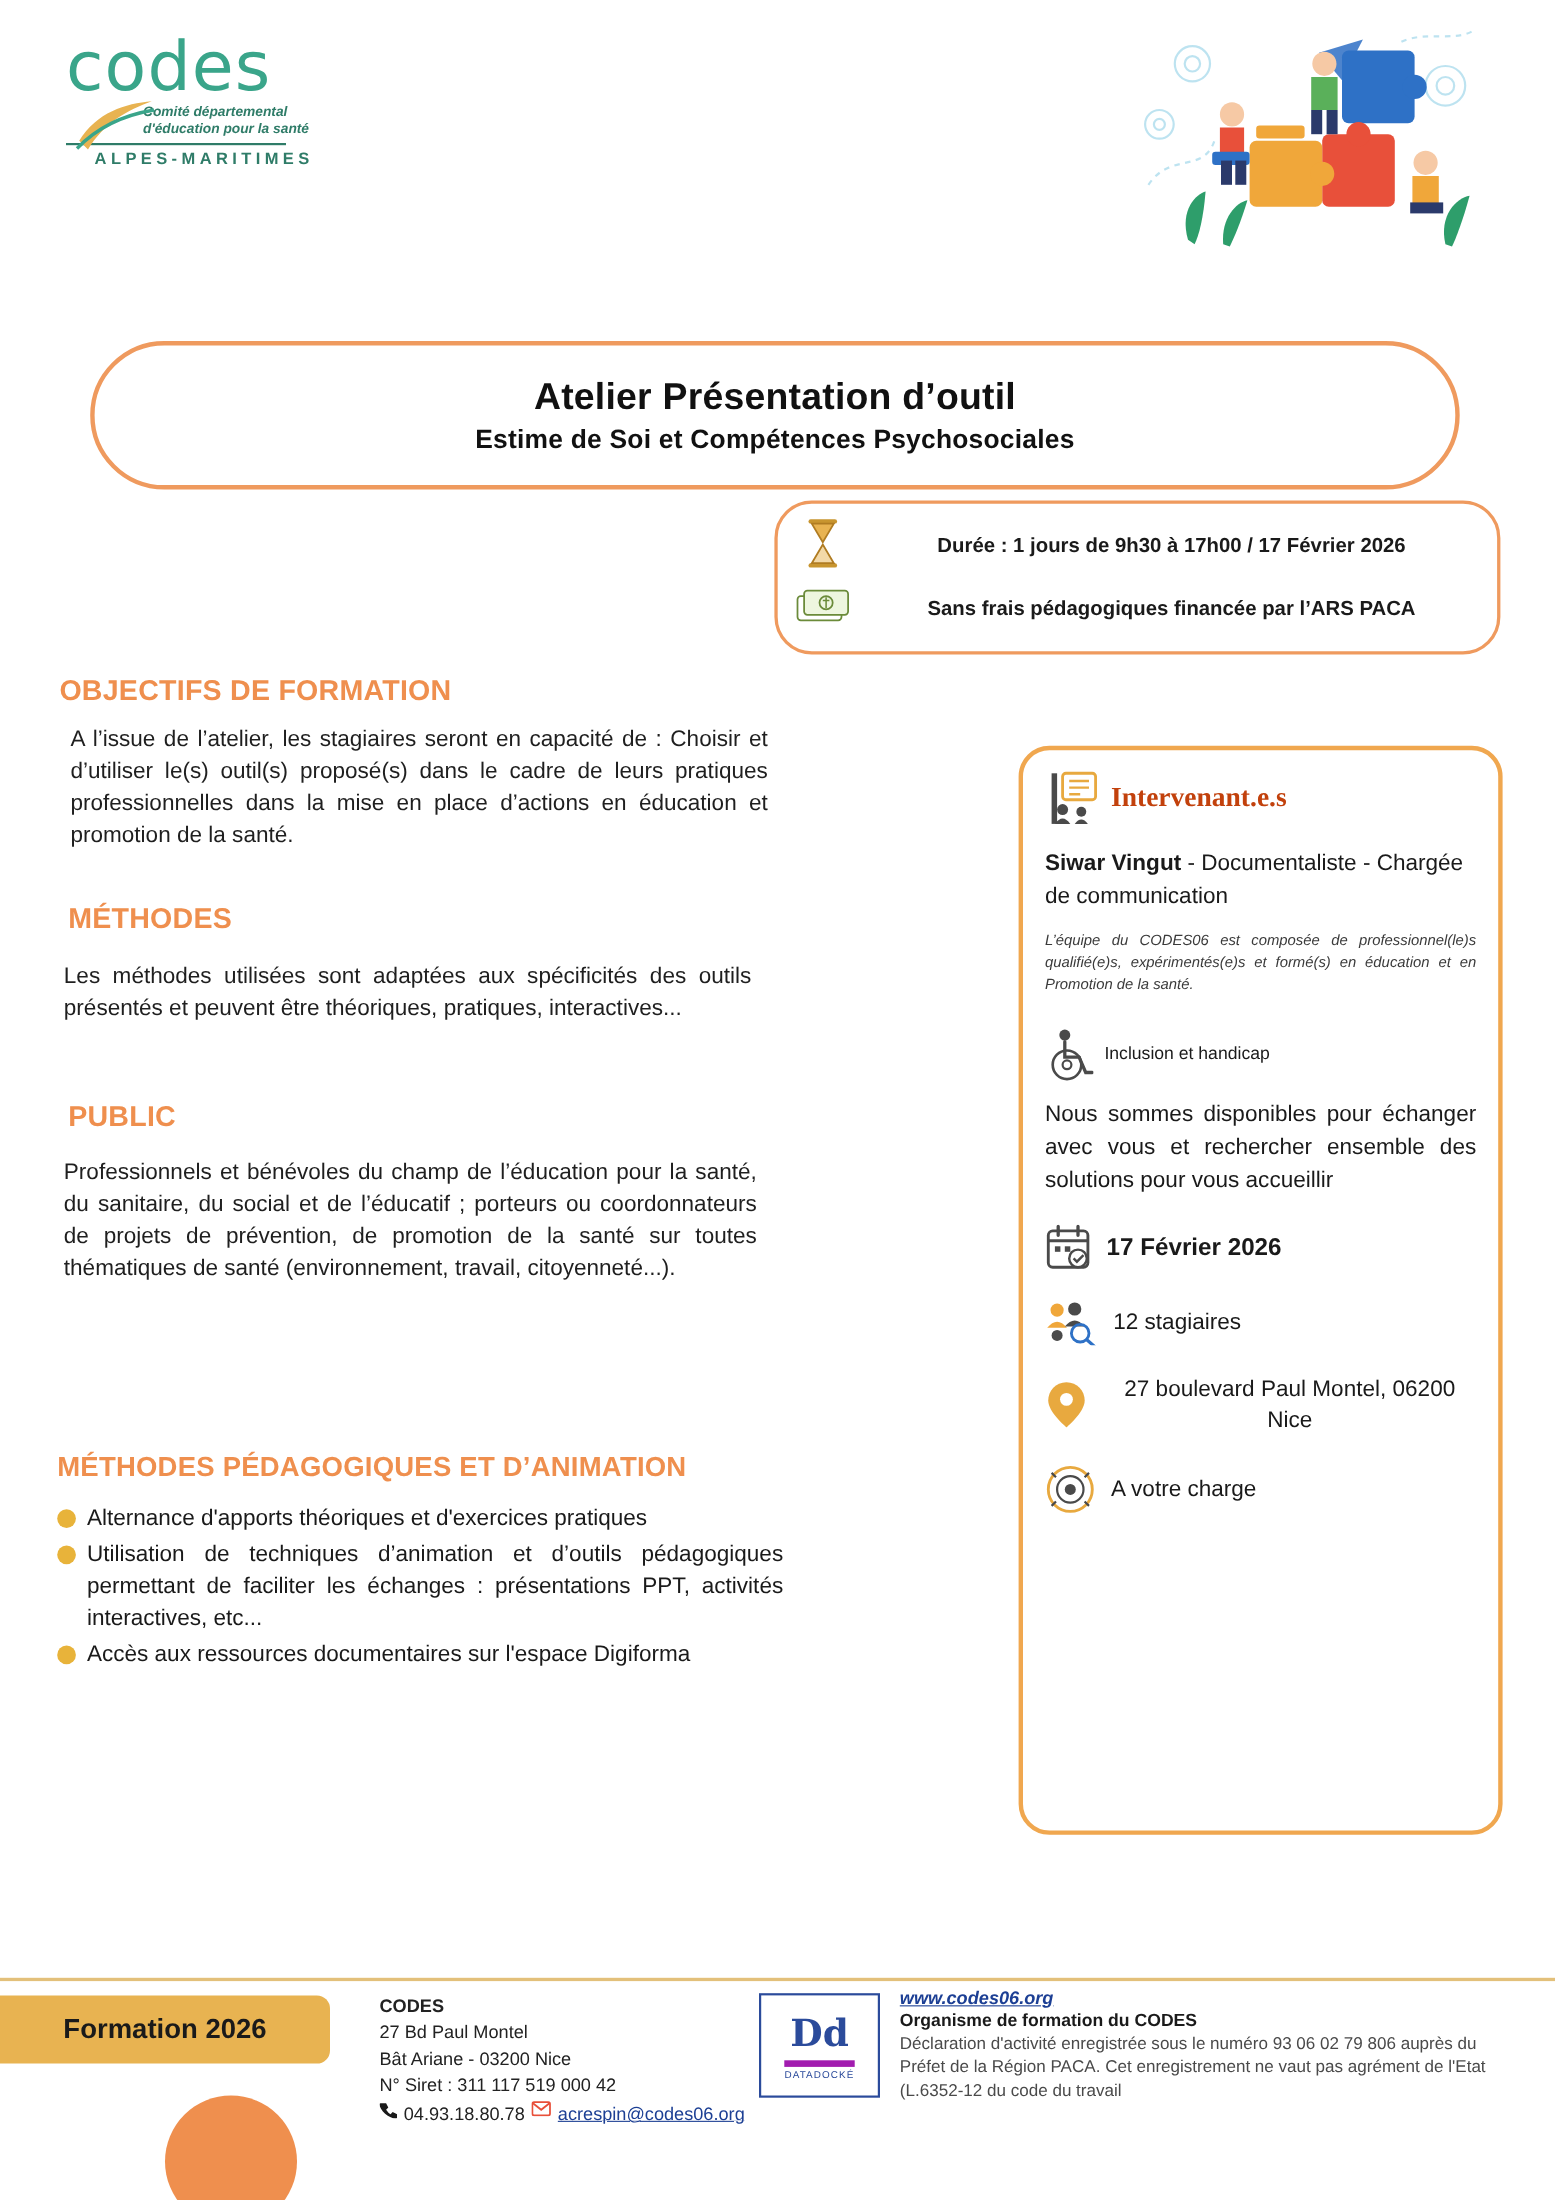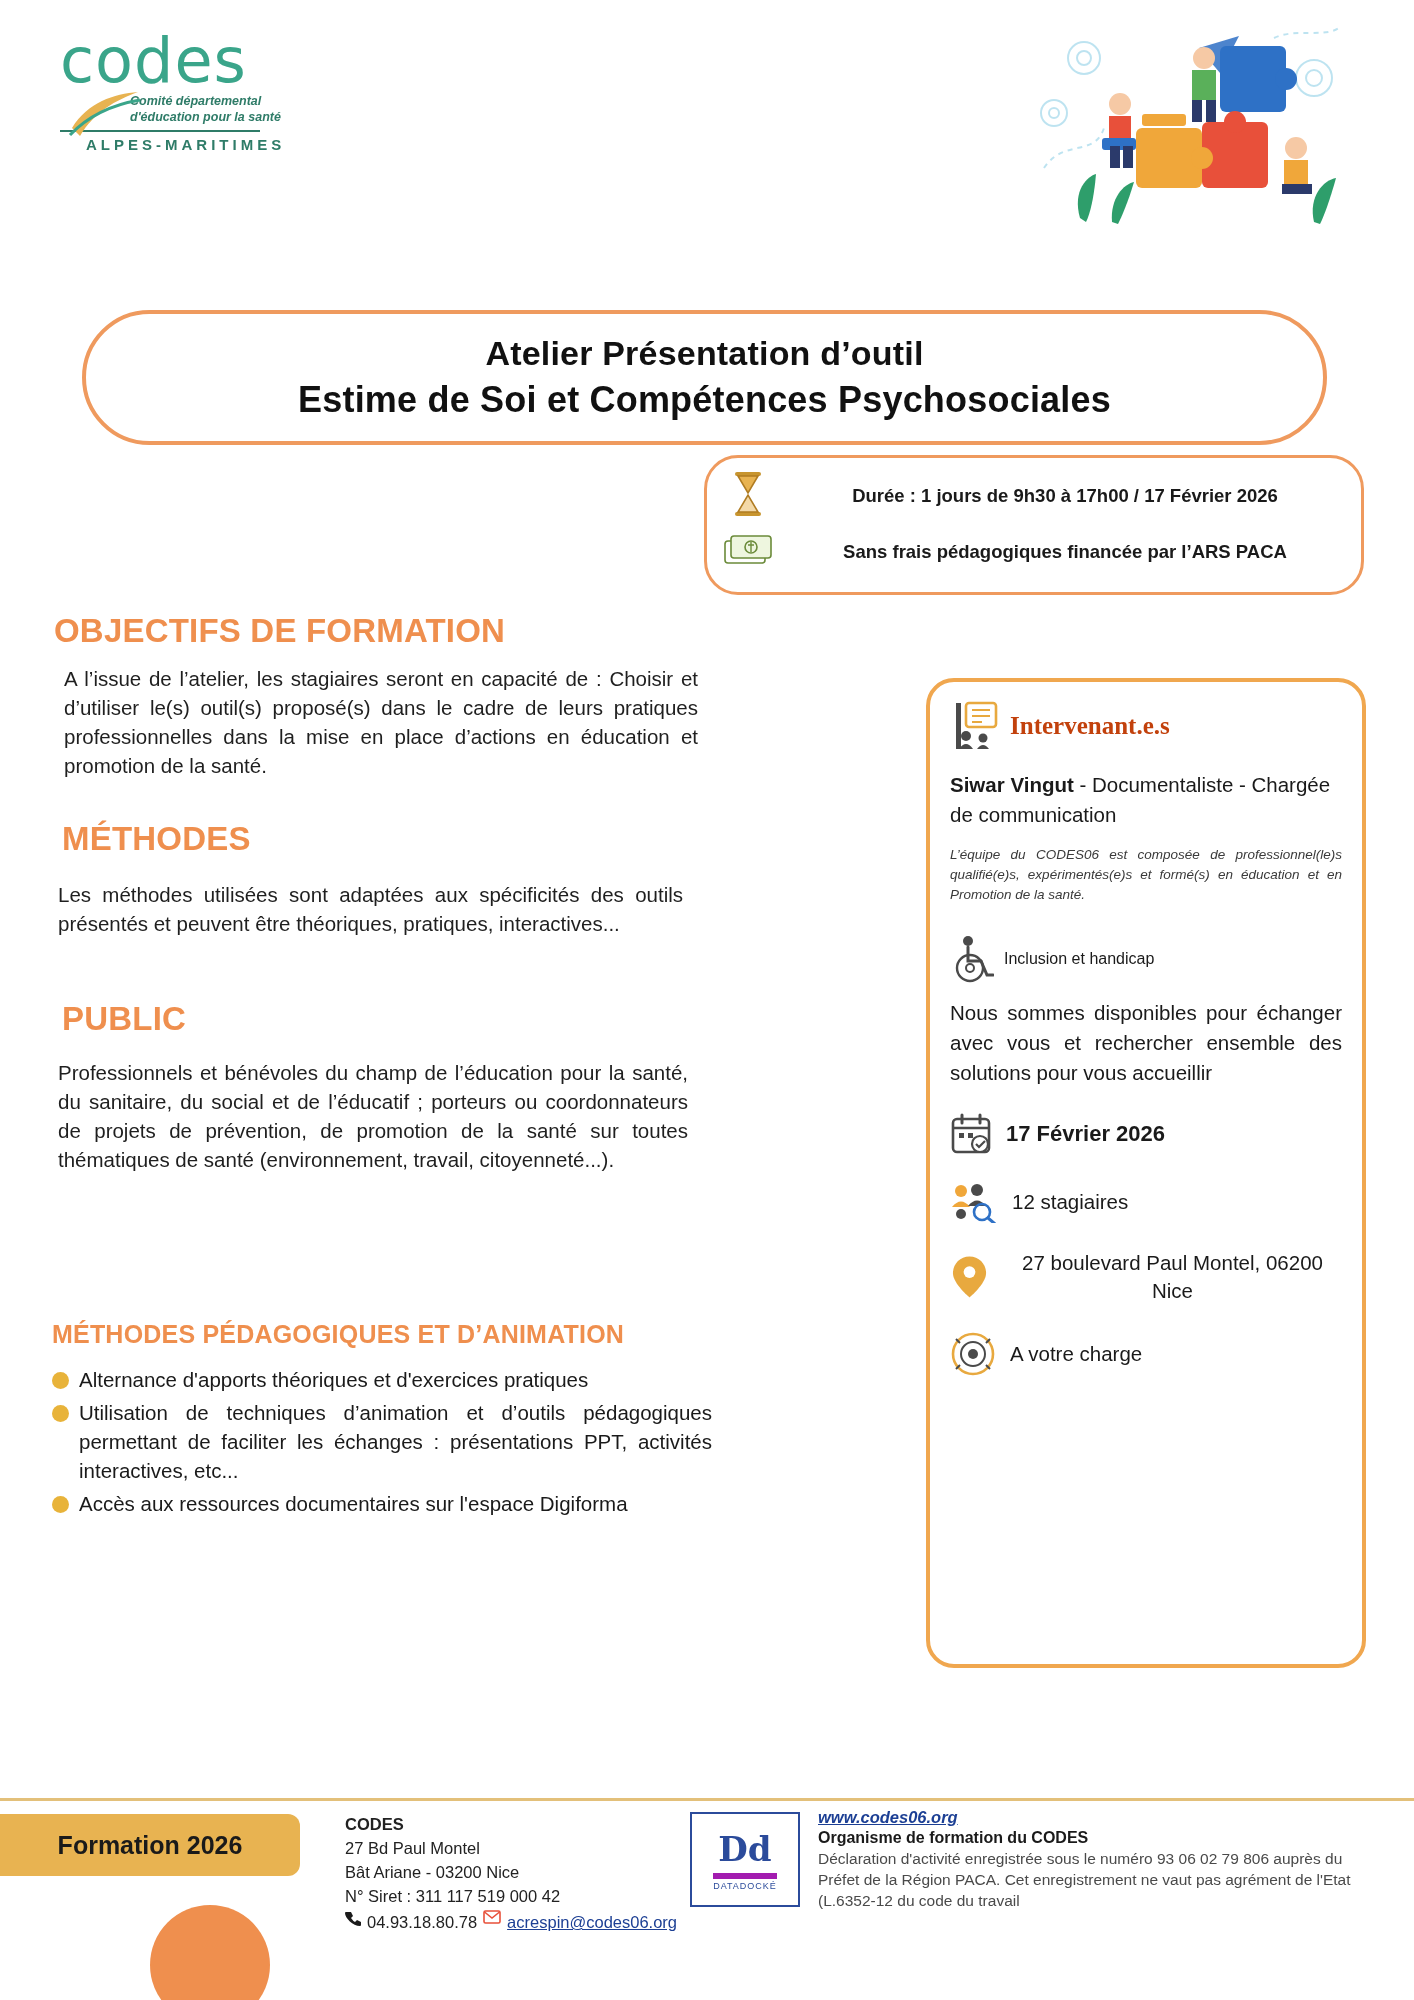--- a/index.html
+++ b/index.html
@@ -35,35 +35,35 @@
 
   .hero-illustration { position: absolute; right: 50px; top: 18px; width: 340px; height: 215px; }
 
   
   .title-box {
     position: absolute; left: 82px; top: 310px; width: 1245px; height: 135px;
     border: 4px solid #ef9a5e; border-radius: 70px; background: #fff;
     display: flex; flex-direction: column; align-items: center; justify-content: center; text-align: right;
   }
   .title-line { font-size: 34px; font-weight: bold; color: #111; letter-spacing: .2px; line-height: 1.32; }
-  .title-line.l2 { font-size: 36px; }
+  .title-line.l2 { font-size: 24px; }
 
   
   .info-box {
     position: absolute; right: 50px; top: 455px; width: 660px; height: 140px;
     border: 3px solid #ef9a5e; border-radius: 34px; background: #fff;
     padding: 12px 18px 12px 10px;
   }
   .info-row { display: flex; align-items: center; gap: 8px; }
   .info-row .ic { width: 62px; flex: 0 0 62px; text-align: center; }
   .info-row .tx { flex: 1; font-size: 18.5px; font-weight: bold; text-align: center; line-height: 1.35; }
 
   
   .h-orange {
-    color: #ef8f4e; font-weight: bold; font-size: 33px; letter-spacing: .2px;
+    color: #ef8f4e; font-weight: bold; font-size: 26px; letter-spacing: .2px;
   }
   .body-text {
     font-size: 20.5px; line-height: 1.42; text-align: justify; color: #1f1f1f;
   }
   #sec-objectifs { position: absolute; left: 58px; top: 612px; width: 640px; }
   #sec-objectifs .h-orange { margin-left: -4px; }
   #sec-objectifs .body-text { margin-top: 14px; margin-left: 6px; width: 634px; }
 
   #sec-methodes { position: absolute; left: 58px; top: 820px; width: 640px; }
   #sec-methodes .h-orange { margin-left: 4px; }

